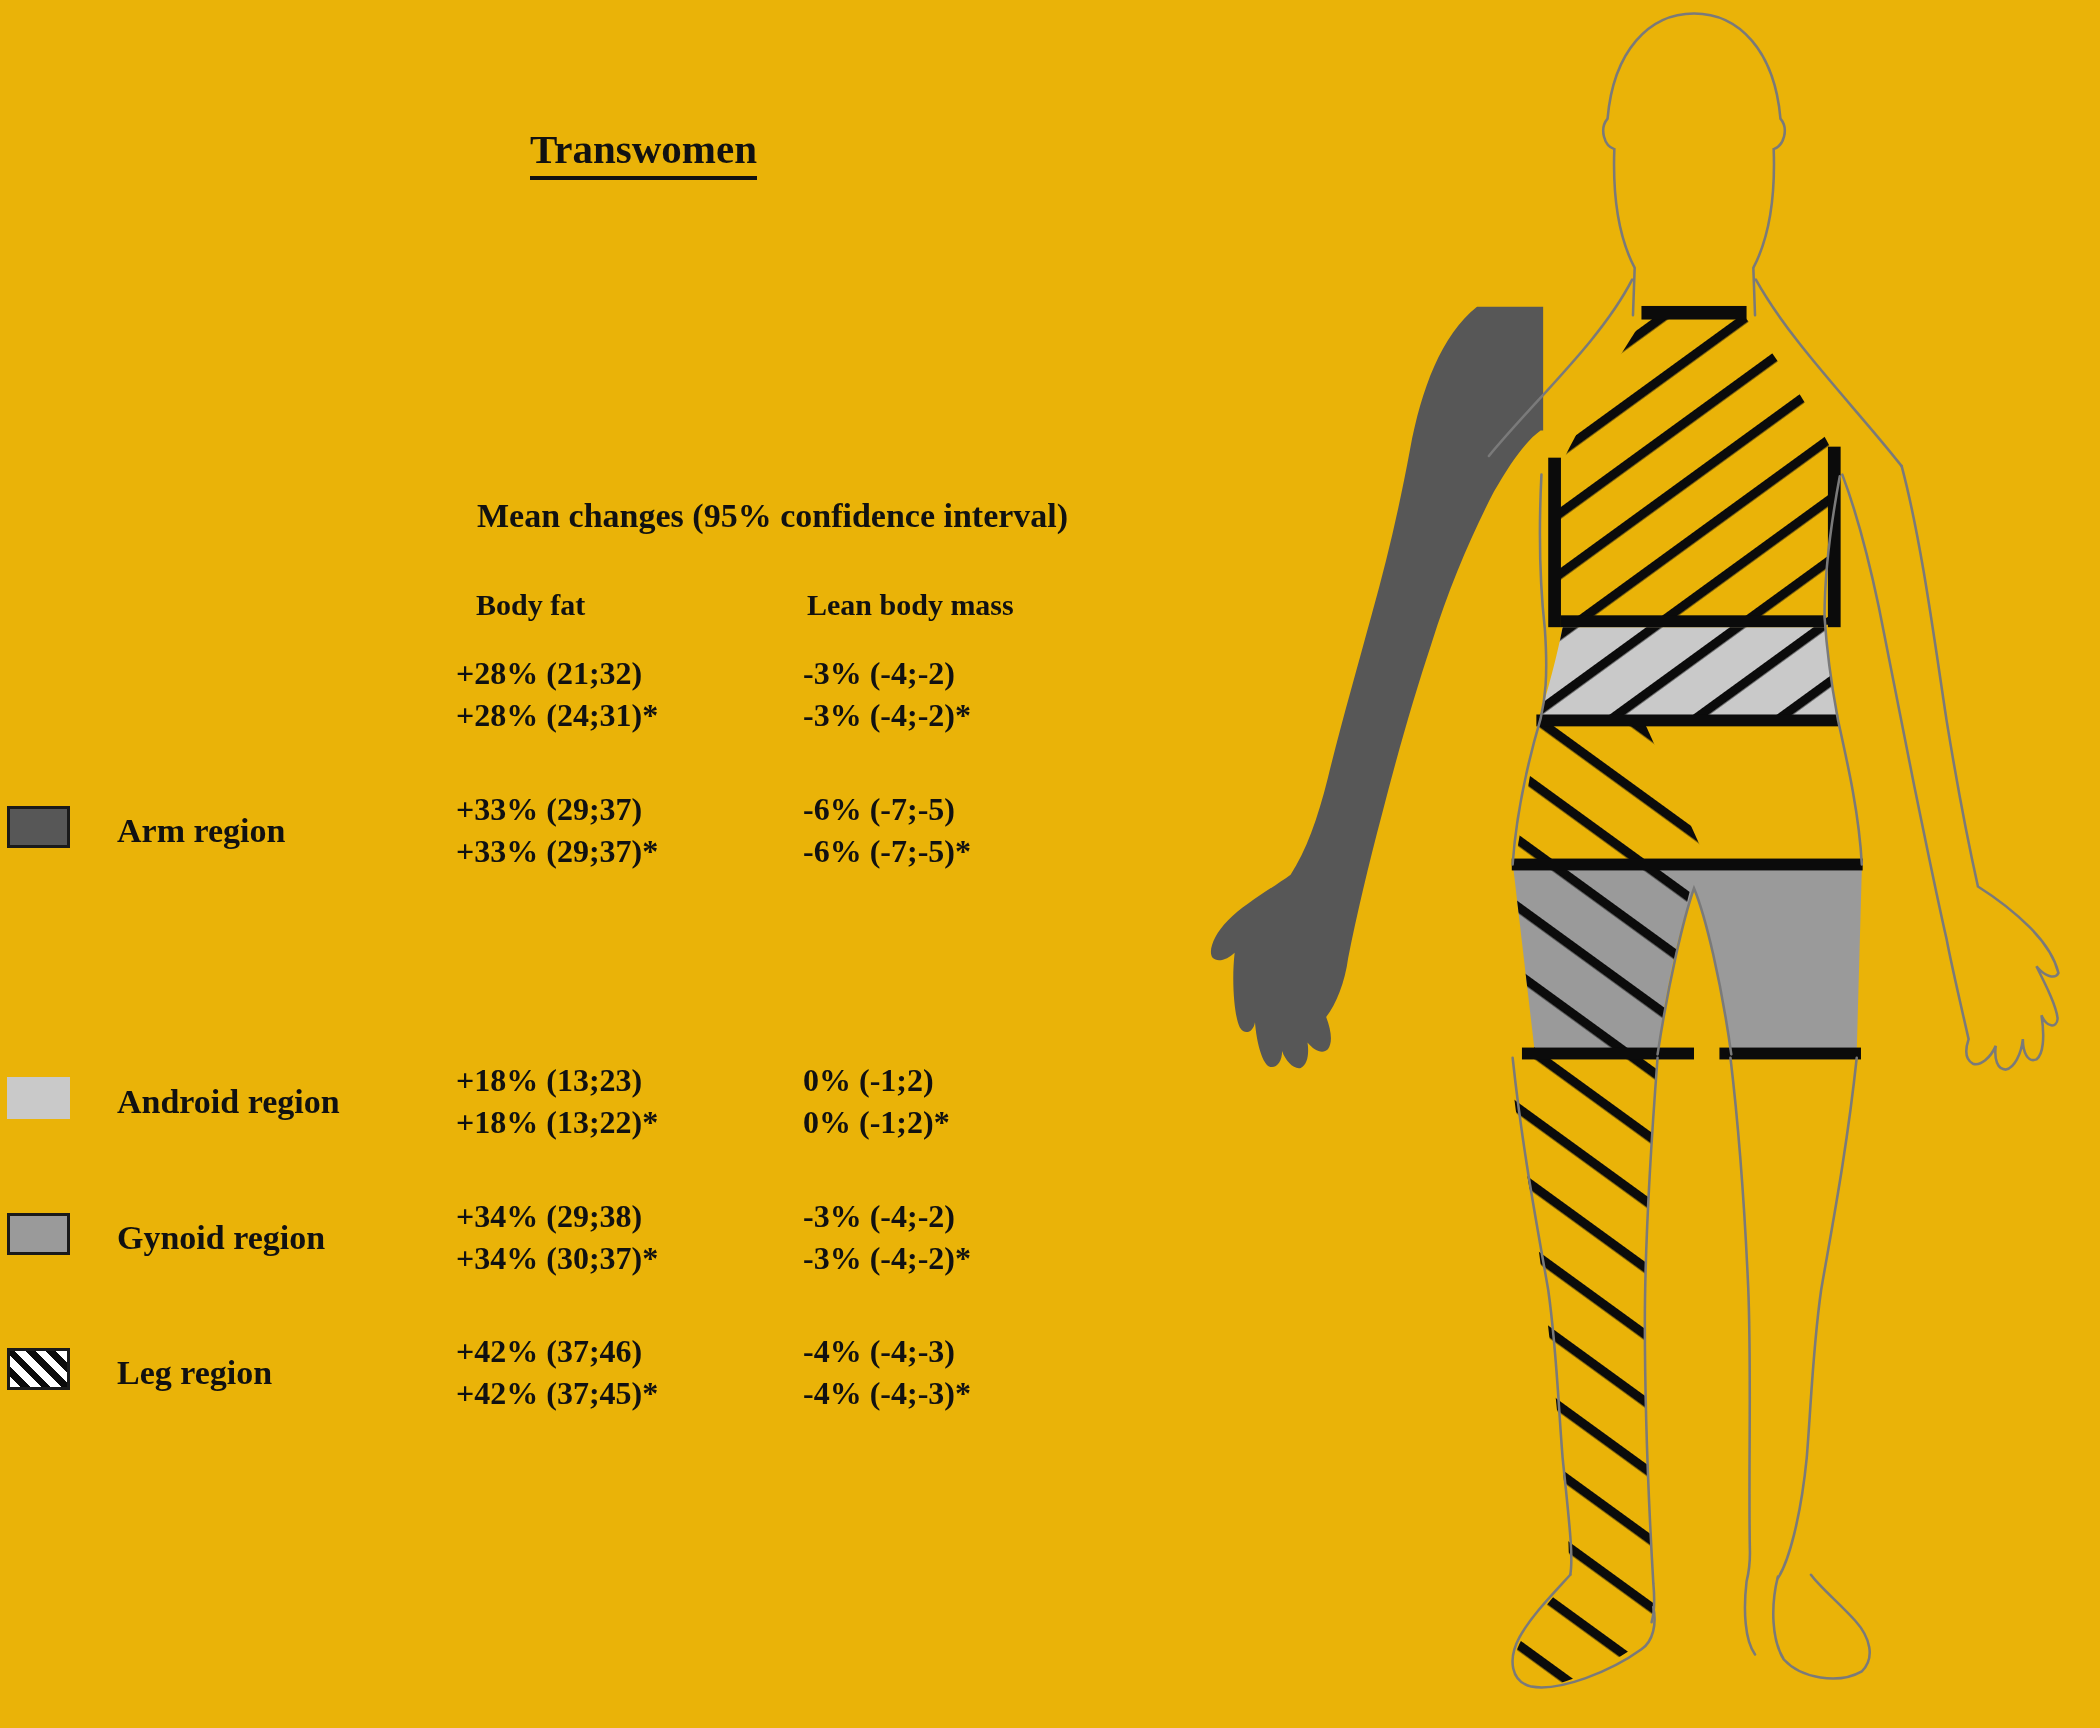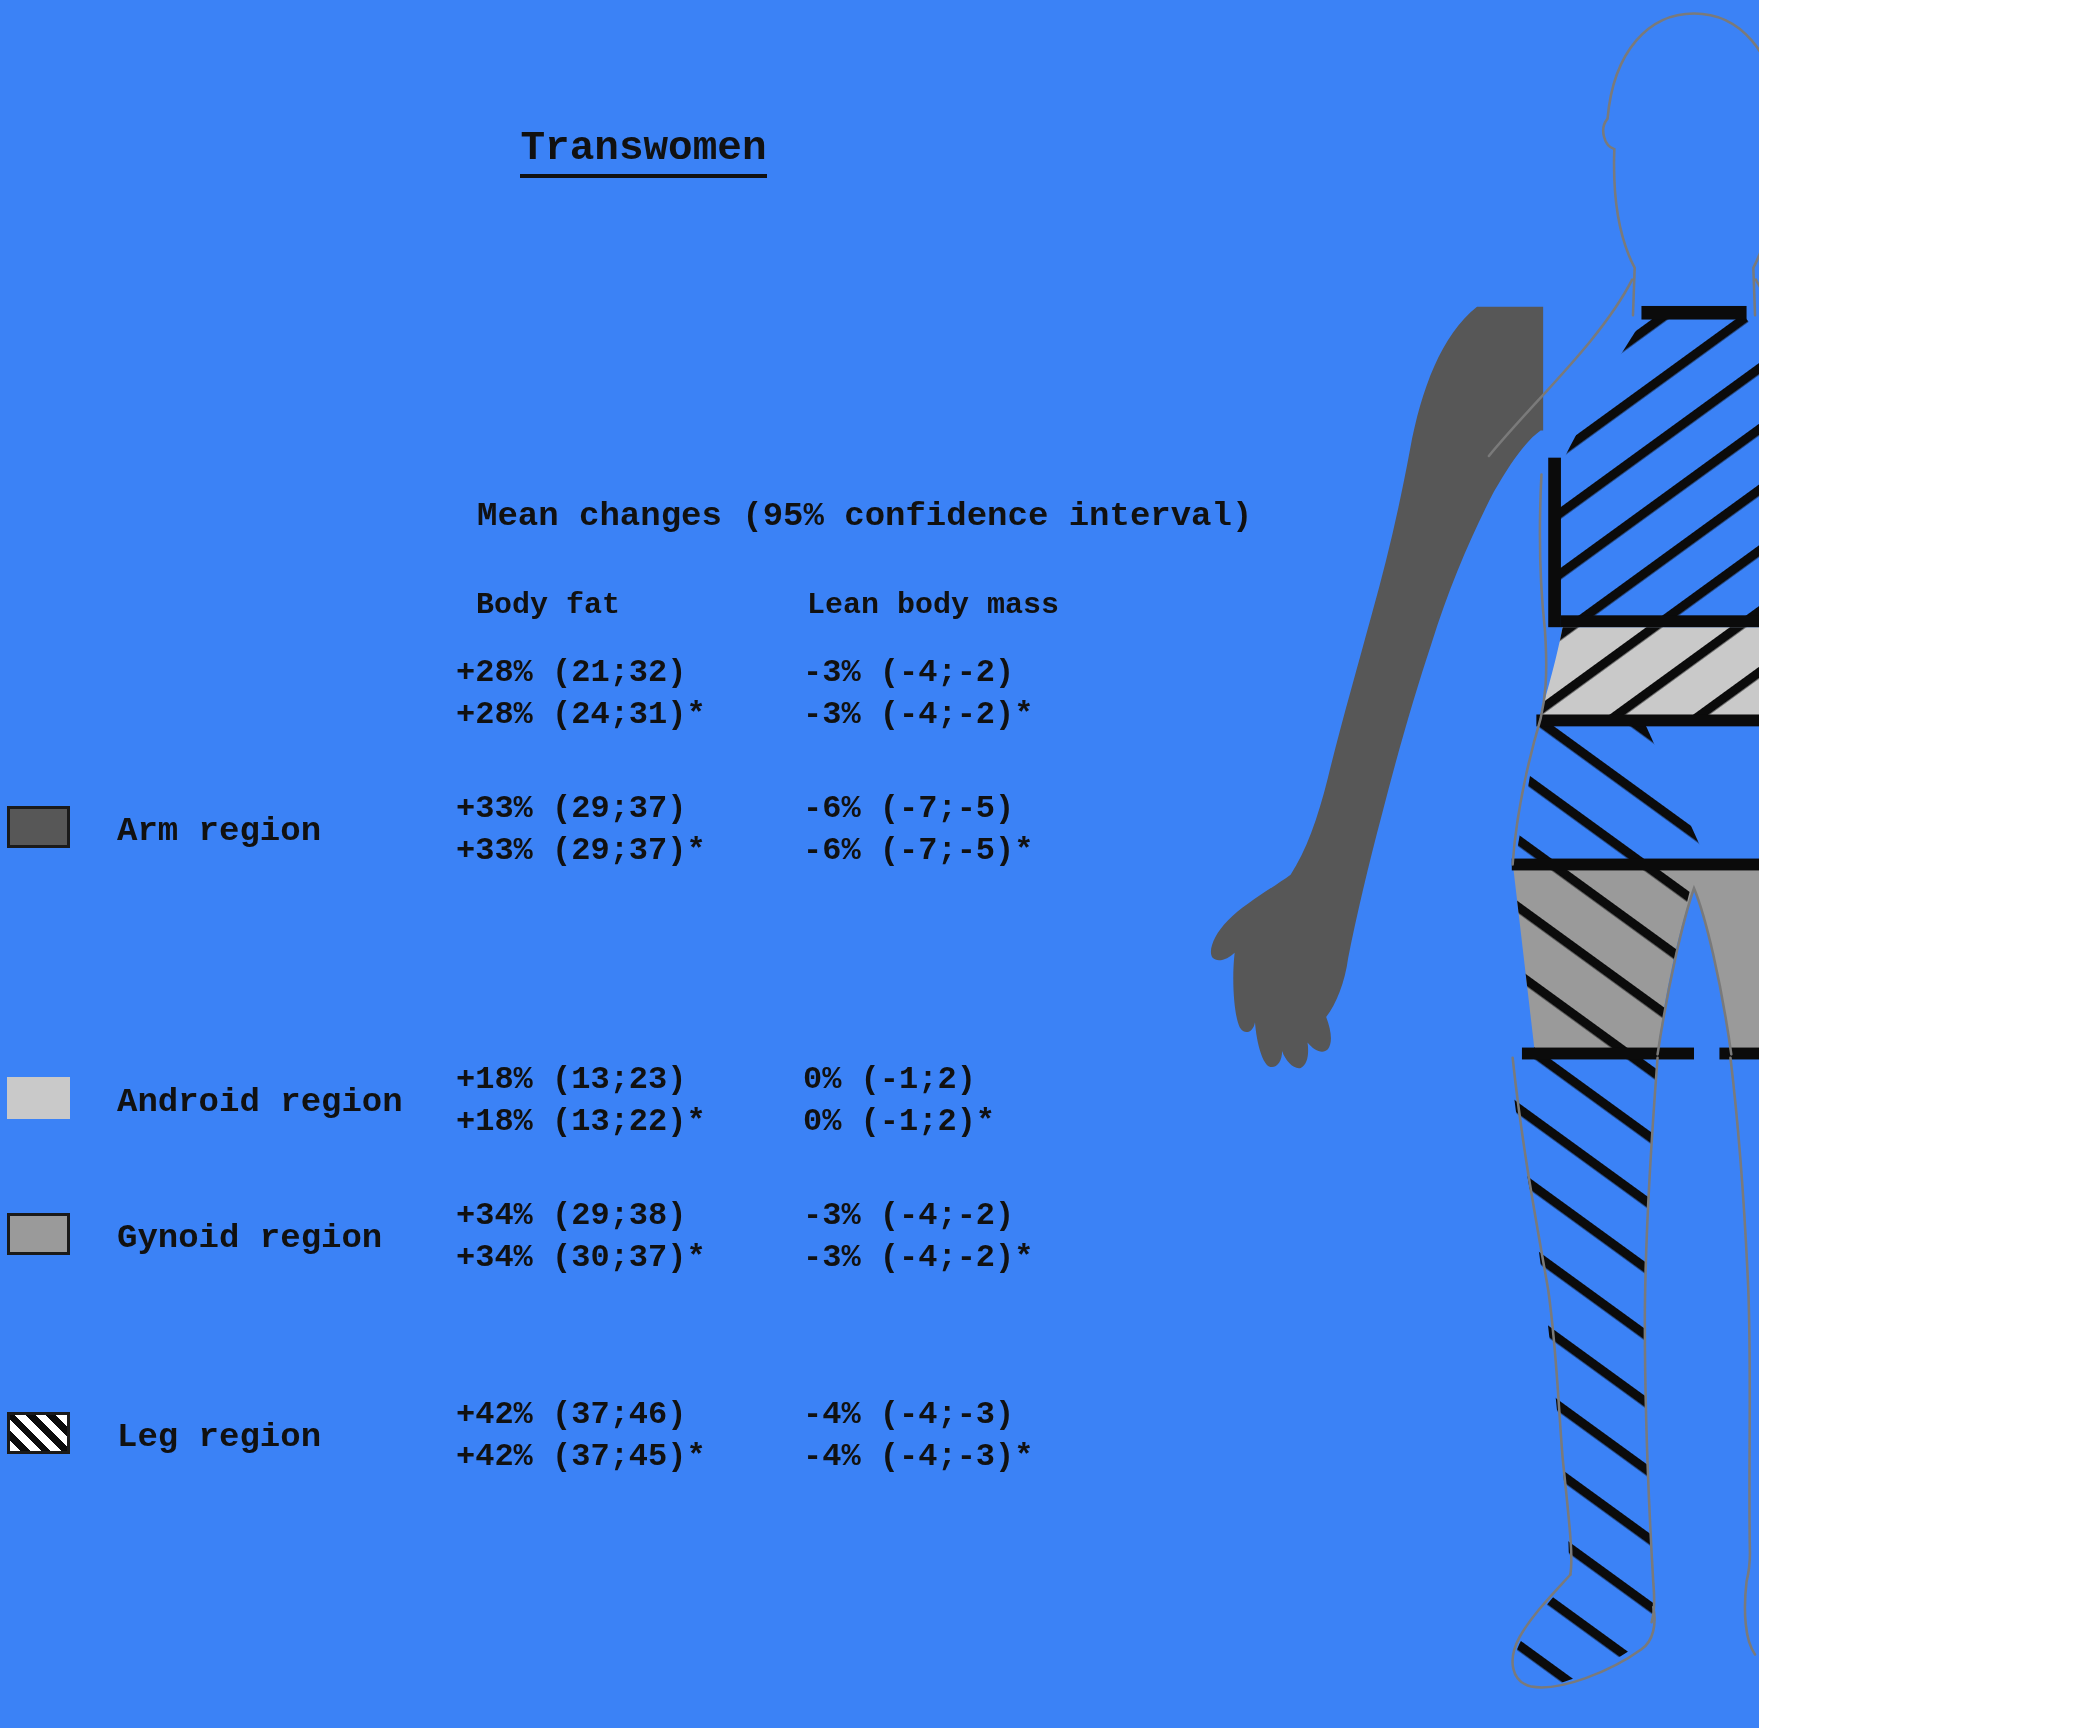--- a/index.html
+++ b/index.html
@@ -1,22 +1,22 @@
 <!DOCTYPE html>
 <html style="--arm: #575757; --android: #c9c9c9; --gynoid: #9a9a9a; --hatch: #0b0b0b; --outline: #7a7a7a; --text: #111111;font-size:13.6px"><head>
 <meta charset="utf-8">
 <style>
   :root{
     --arm:#575757; --android:#c9c9c9; --gynoid:#9a9a9a;
     --hatch:#0b0b0b; --outline:#7a7a7a; --text:#111111;
   }
   html,body{margin:0;padding:0;background:#ffffff;}
   #app{
-    position:relative; width:1759px; height:1729px; background:#3b82f6;
-    font-family:Liberation Mono, monospace; color:var(--text); overflow:hidden;
+    position:relative; width:2100px; height:1729px; background:#eab308;
+    font-family:Liberation Serif, serif; color:var(--text); overflow:hidden;
   }
   .title{
     position:absolute; left:470px; top:125px; width:347px; text-align:center;
     font-size:41px; font-weight:bold;
   }
   .title span{display:inline-block; border-bottom:4.2px solid var(--text); padding-bottom:3.4px;}
   .mean-header{
     position:absolute; left:477px; top:497px; font-size:34px; font-weight:bold; white-space:nowrap;
   }
   .col-header{position:absolute; top:588px; font-size:30px; font-weight:bold; white-space:nowrap;}
@@ -105,21 +105,21 @@
     <div class="values bf">
       <div>+34% (29;38)</div>
       <div>+34% (30;37)*</div>
     </div>
     <div class="values lbm">
       <div>-3% (-4;-2)</div>
       <div>-3% (-4;-2)*</div>
     </div>
   </div>
 
-  <div class="row" style="top:1369px">
+  <div class="row" style="top:1305px">
     <div class="swatch hatch-back"></div>
     <div class="label">Leg region</div>
     <div class="values bf">
       <div>+42% (37;46)</div>
       <div>+42% (37;45)*</div>
     </div>
     <div class="values lbm">
       <div>-4% (-4;-3)</div>
       <div>-4% (-4;-3)*</div>
     </div>

